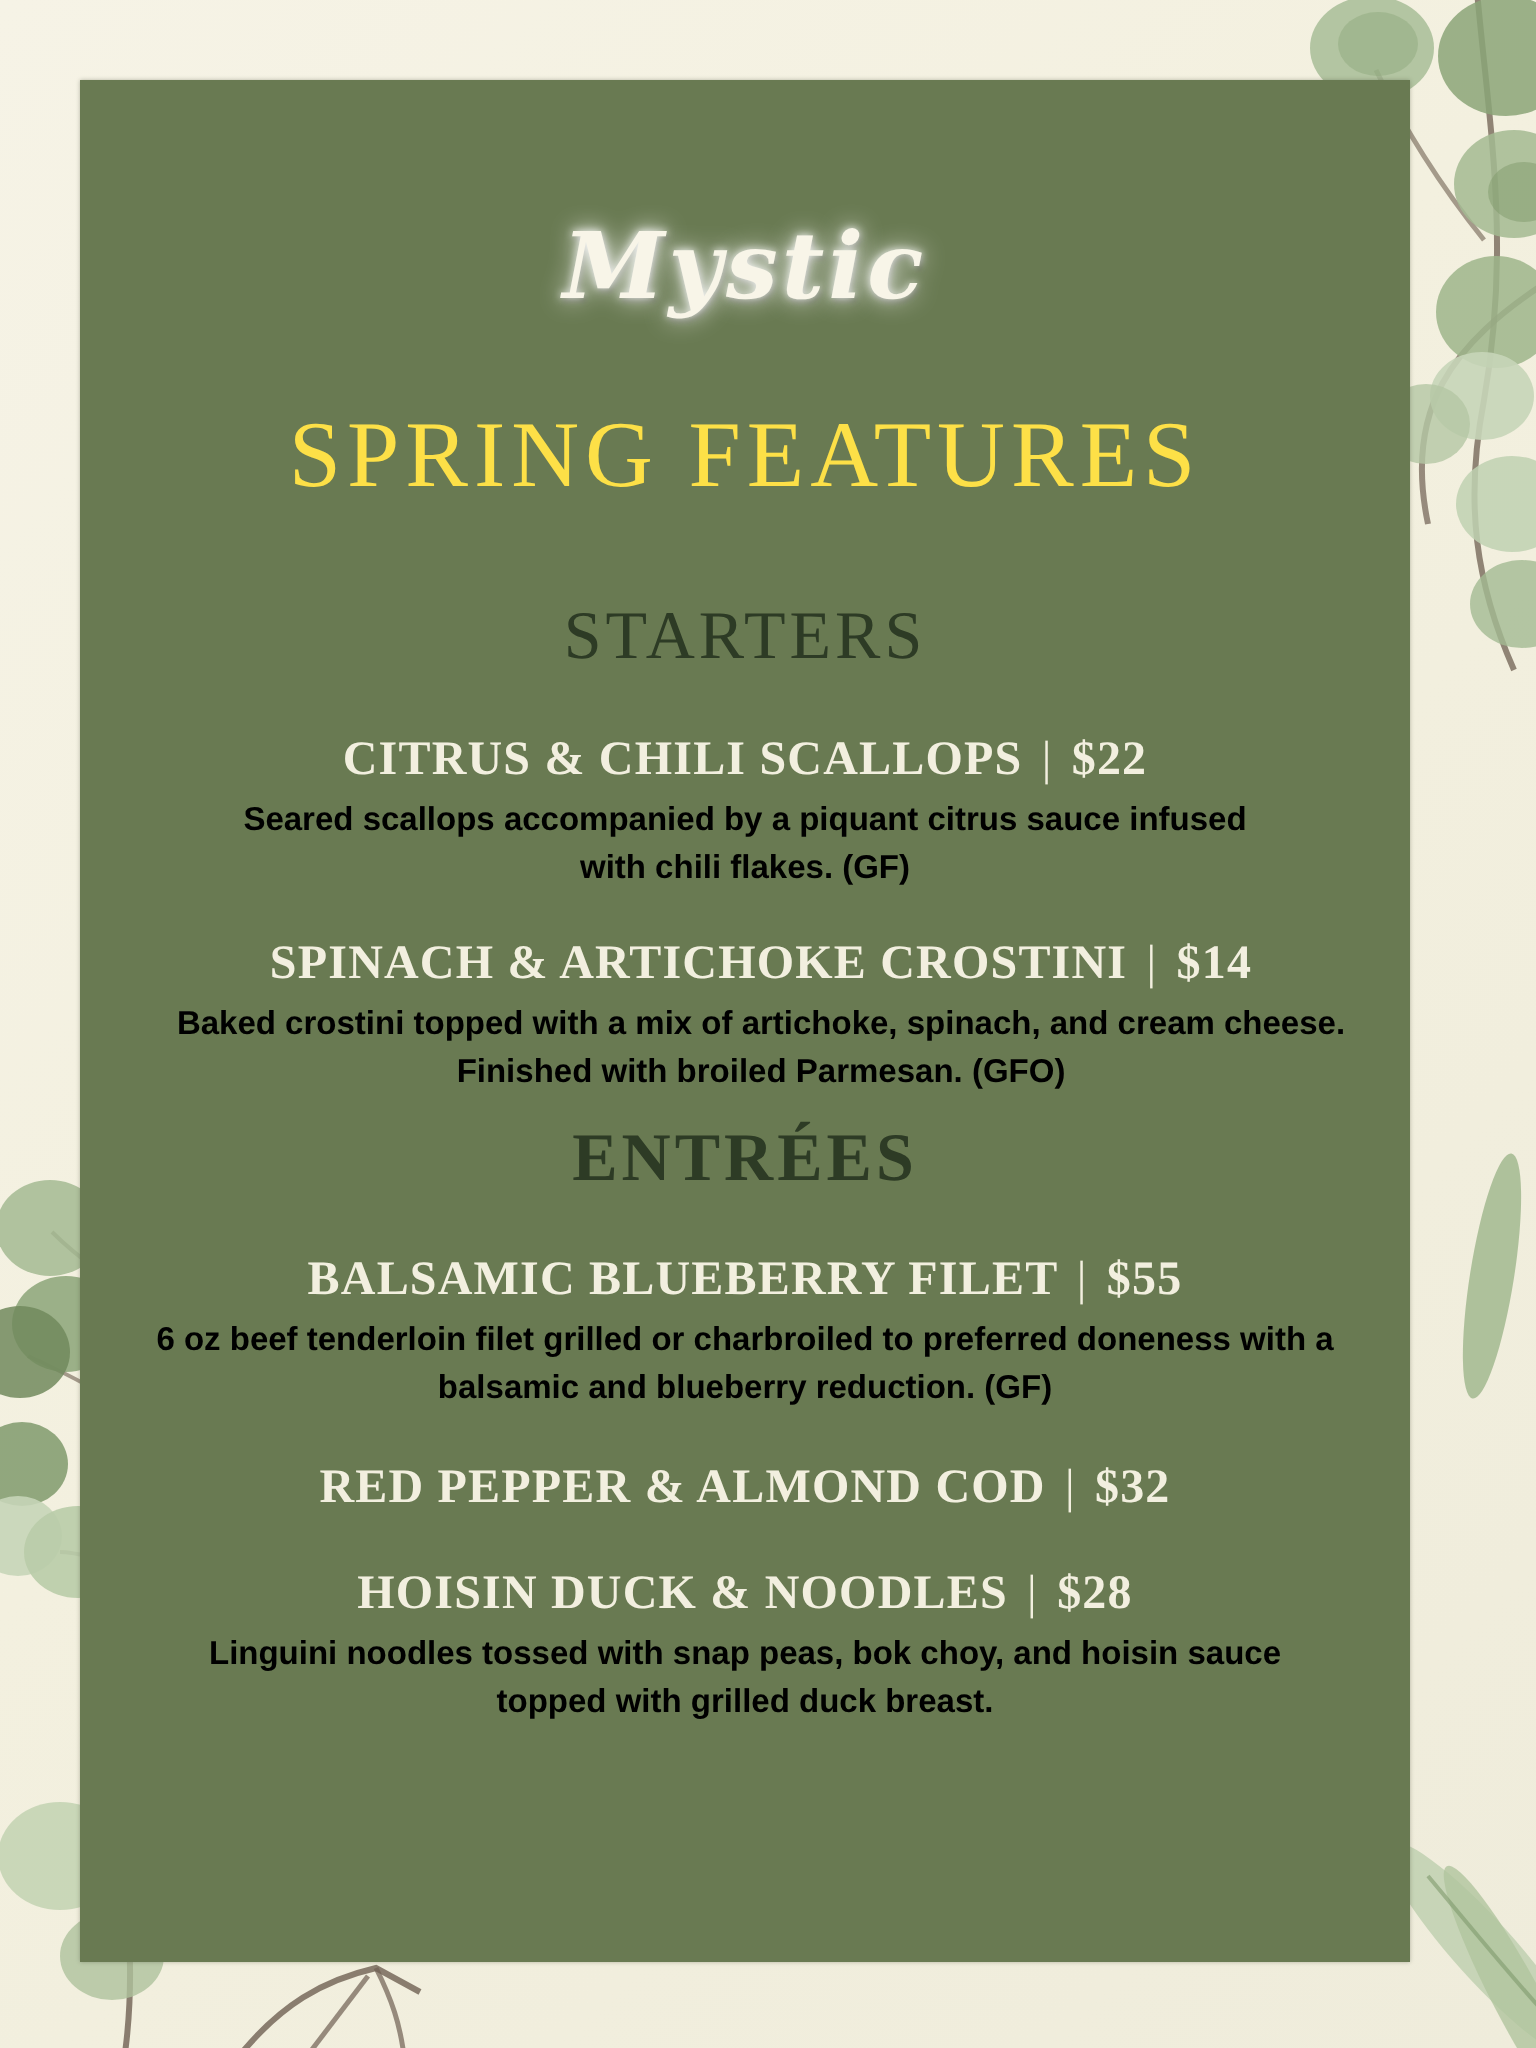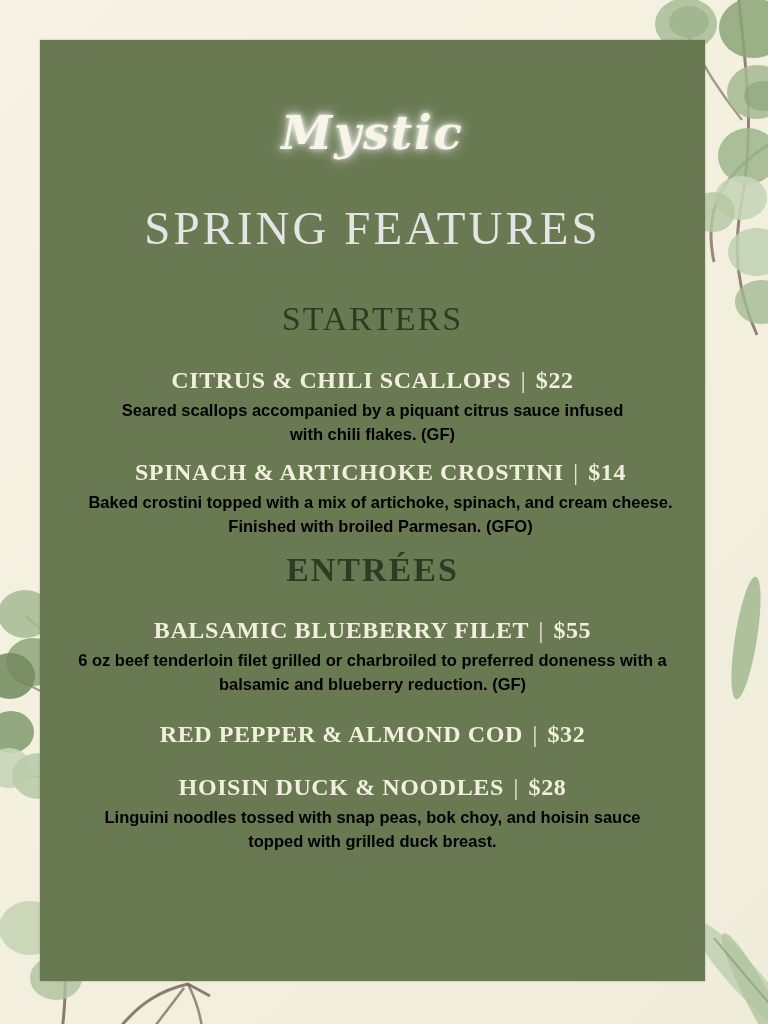--- a/index.html
+++ b/index.html
@@ -40,21 +40,21 @@
       0 0 12px rgba(255,255,255,.95),
       0 0 4px rgba(255,255,255,.9),
       1px 2px 2px rgba(62,66,50,.6);
   }
   .page-title {
     margin: 40px 0 0 0;
     font-size: 47px;
     font-weight: normal;
     line-height: 1.15;
     letter-spacing: 3px;
-    color: #e5e5e5;
+    color: #fde047;
   }
   .section-heading {
     font-size: 34px;
     font-weight: normal;
     line-height: 1.2;
     letter-spacing: 2px;
     color: #2d3b25;
     margin: 0;
   }
   .heading-starters { margin-top: 44px; }
@@ -71,21 +71,21 @@
   .item-desc {
     margin: 3px auto 0 auto;
     font-family: "Liberation Sans", sans-serif;
     font-weight: bold;
     font-size: 16.5px;
     line-height: 24px;
     color: #000000;
   }
   .mt26 { margin-top: 26px; }
   .mt24 { margin-top: 24px; }
-  .mt22 { margin-top: 12px; padding-left: 16px; }
+  .mt22 { margin-top: 22px; padding-left: 16px; }
 </style>
 </head>
 <body>
 
 <div class="paper"></div>
 
 <svg class="leaf-layer" width="768" height="1024" viewBox="0 0 768 1024" xmlns="http://www.w3.org/2000/svg">
 
   <g>
     <path d="M 738,-10 C 744,60 756,120 742,200 C 732,252 738,292 757,335" fill="none" stroke="#6f6052" stroke-width="3" opacity="0.75"></path>

